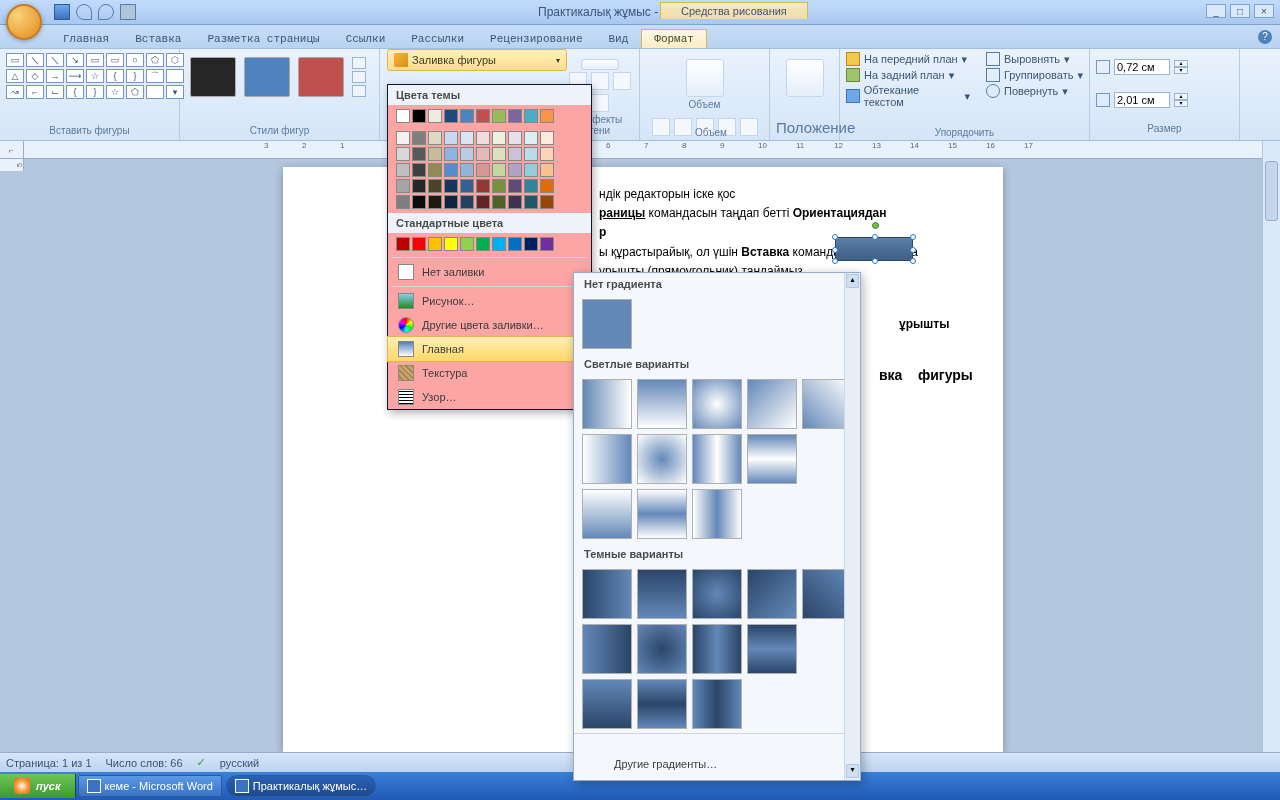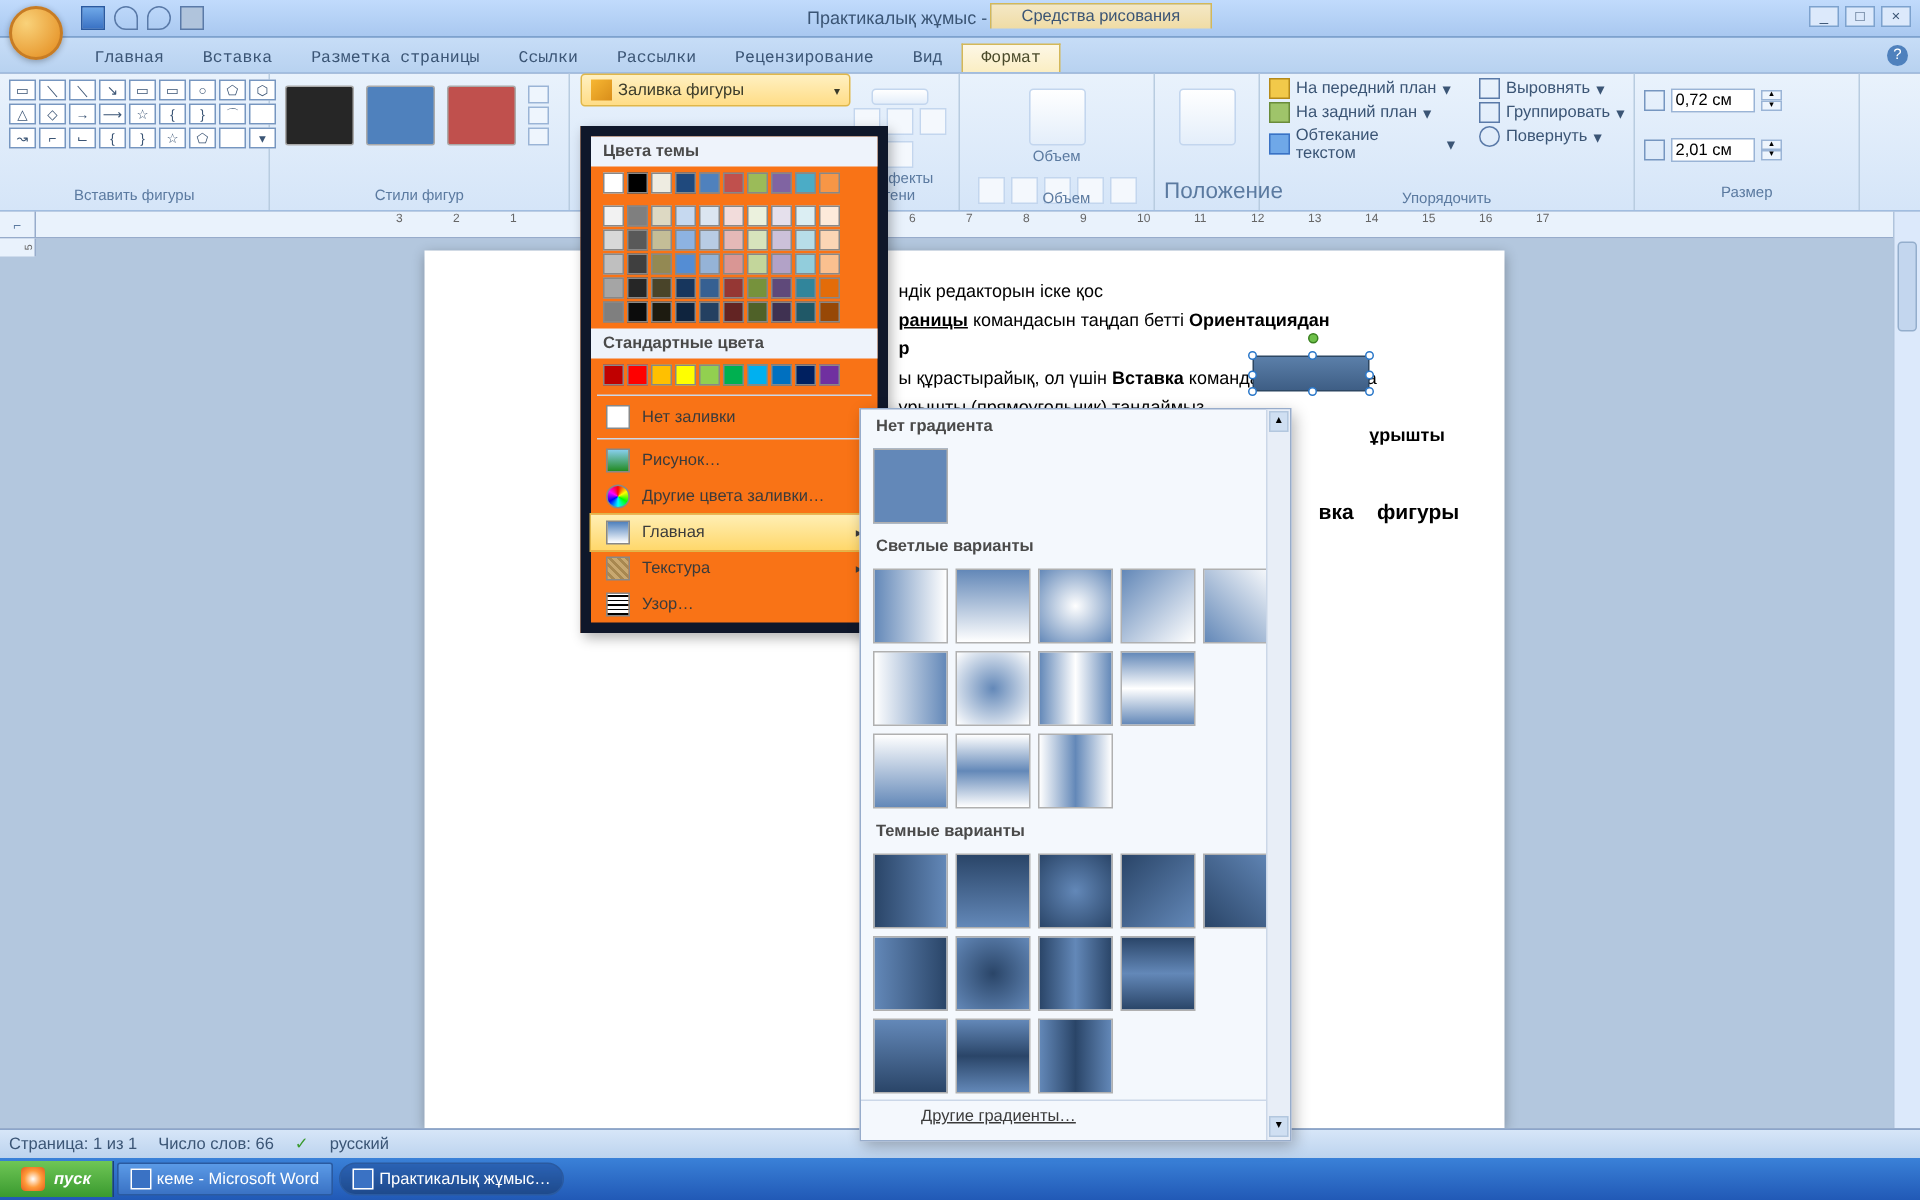--- a/index.html
+++ b/index.html
@@ -46,37 +46,37 @@
 .pos-panel { width:70px; text-align:center;}
 .big-icon { width:38px; height:38px; border:1px solid #c3d6ee; background:linear-gradient(#fff,#e4eefa); margin:6px auto 2px; border-radius:3px;}
 .group .mini{display:flex;gap:4px;justify-content:center;flex-wrap:wrap;}
 .group .mini span{width:18px;height:18px;border:1px solid #c3d6ee;background:#f4f8fd;}
 
 
 .fill-btn { position:absolute; left:387px; top:0; width:180px; }
 .fill-btn-inner{ background:linear-gradient(#fff0c1,#ffdd87); border:1px solid #e0b74a; padding:3px 6px; font-size:11px; color:#3b3b2a; display:flex; align-items:center; gap:4px; border-radius:3px;}
 
 
-.flyout { position:absolute; left:387px; top:84px; width:205px; background:#f97316; border:7px solid #0f172a; box-shadow:2px 3px 8px rgba(0,0,0,.3); z-index:50; font-size:11px;}
+.flyout { position:absolute; left:387px; top:84px; width:205px; background:#fca5a5; border:1px solid #0f172a; box-shadow:2px 3px 8px rgba(0,0,0,.3); z-index:50; font-size:11px;}
 .flyout-section-title { padding:4px 8px; font-weight:bold; color:#4a4a4a; background:#eef3fb;}
 .color-grid { display:grid; grid-template-columns:repeat(10,14px); gap:2px; padding:4px 8px;}
 .color-grid span { width:14px; height:14px; border:1px solid #888;}
 .flyout-item { display:flex; align-items:center; gap:8px; padding:4px 10px; color:#3b3b3b;}
 .flyout-item.highlighted { background:linear-gradient(#ffefb5,#ffd76a); border:1px solid #e0b74a; margin:-1px;}
 .flyout-item .ico{width:16px;height:16px;border:1px solid #888;background:#fff;display:inline-block;}
 .flyout-item .arrow{margin-left:auto;font-size:9px;}
 .sep{height:1px;background:#cbd7e8;margin:2px 4px;}
 
 
 .grad-menu { position:absolute; left:573px; top:272px; width:288px; background:#f4f8fd; border:1px solid #97accb; box-shadow:2px 3px 10px rgba(0,0,0,.3); z-index:60; font-size:11px;}
 .grad-head { padding:5px 10px; font-weight:bold; color:#4a4a4a;}
 .grad-grid { display:grid; grid-template-columns:repeat(5,50px); gap:5px; padding:4px 8px;}
 .grad-swatch { width:50px; height:50px; border:1px solid #b0b0b0;}
 .grad-none { width:50px; height:50px; background:#6388b8; border:1px solid #b0b0b0; margin:4px 8px;}
-.grad-more{padding:4px 10px 10px 40px; border-top:1px solid #cbd7e8; color:#3b3b3b;text-decoration:underline;}
+.grad-more{padding:24px 10px 10px 40px; border-top:1px solid #cbd7e8; color:#3b3b3b;}
 .grad-scroll{width:16px;background:#e8eef7;border-left:1px solid #cbd7e8;position:absolute;right:0;top:0;bottom:0;}
 .grad-scroll span{display:block;height:14px;background:#cfdff2;border:1px solid #b3c7de;margin:1px;font-size:8px;text-align:center;}
 
 
 .docarea { position:absolute; top:141px; left:0; right:0; bottom:48px; background:#b3c7de; display:flex;}
 .vruler { width:24px; background:#e9f2fc; border-right:1px solid #97accb; font-size:7px; color:#666; writing-mode:vertical-rl; text-align:center; padding:4px 0;}
 .vruler-nums{display:flex;flex-direction:column;gap:18px;transform:rotate(180deg);}
 .hruler-wrap{flex:1;display:flex;flex-direction:column;}
 .hruler { height:18px; background:#e9f2fc; border-bottom:1px solid #97accb; font-size:8px; color:#666; padding-left:240px; white-space:nowrap;}
 .hruler span{display:inline-block;width:38px;}
@@ -281,21 +281,21 @@
   </div>
   <div class="hruler-wrap">
     <div class="hruler" id="hruler"><span>3</span><span>2</span><span>1</span><span></span><span>1</span><span>2</span><span>3</span><span>4</span><span>5</span><span>6</span><span>7</span><span>8</span><span>9</span><span>10</span><span>11</span><span>12</span><span>13</span><span>14</span><span>15</span><span>16</span><span>17</span></div>
     <div class="page-viewport">
       <div class="page">
         <p style="margin-left:290px;"><span>ндік редакторын іске қос</span></p>
         <p style="margin-left:290px;"><b><u>раницы</u></b><span> командасын таңдап бетті </span><b>Ориентациядан</b></p>
         <p style="margin-left:290px;"><b>р</b></p>
         <p style="margin-left:290px;"><span>ы құрастырайық, ол үшін </span><b>Вставка</b><span> командасынан фигура</span></p>
         <p style="margin-left:290px;"><span>ұрышты (прямоугольник) таңдаймыз</span></p>
-        <p style="margin-left:590px;text-align:center;"><b>ұрышты</b></p>
+        <p style="margin-left:590px;margin-top:34px;"><b>ұрышты</b></p>
         <p style="margin-left:570px;margin-top:30px;font-size:14px;"><b>вка</b>&nbsp;&nbsp;&nbsp;&nbsp;<b>фигуры</b></p>
 
         <div class="shape-sample">
           <div class="rot-handle" style="left:36px;top:-16px;"></div>
           <div class="shape-handle" style="left:-4px;top:-4px;"></div>
           <div class="shape-handle" style="right:-4px;top:-4px;"></div>
           <div class="shape-handle" style="left:-4px;bottom:-4px;"></div>
           <div class="shape-handle" style="right:-4px;bottom:-4px;"></div>
           <div class="shape-handle" style="left:36px;top:-4px;"></div>
           <div class="shape-handle" style="left:36px;bottom:-4px;"></div>

